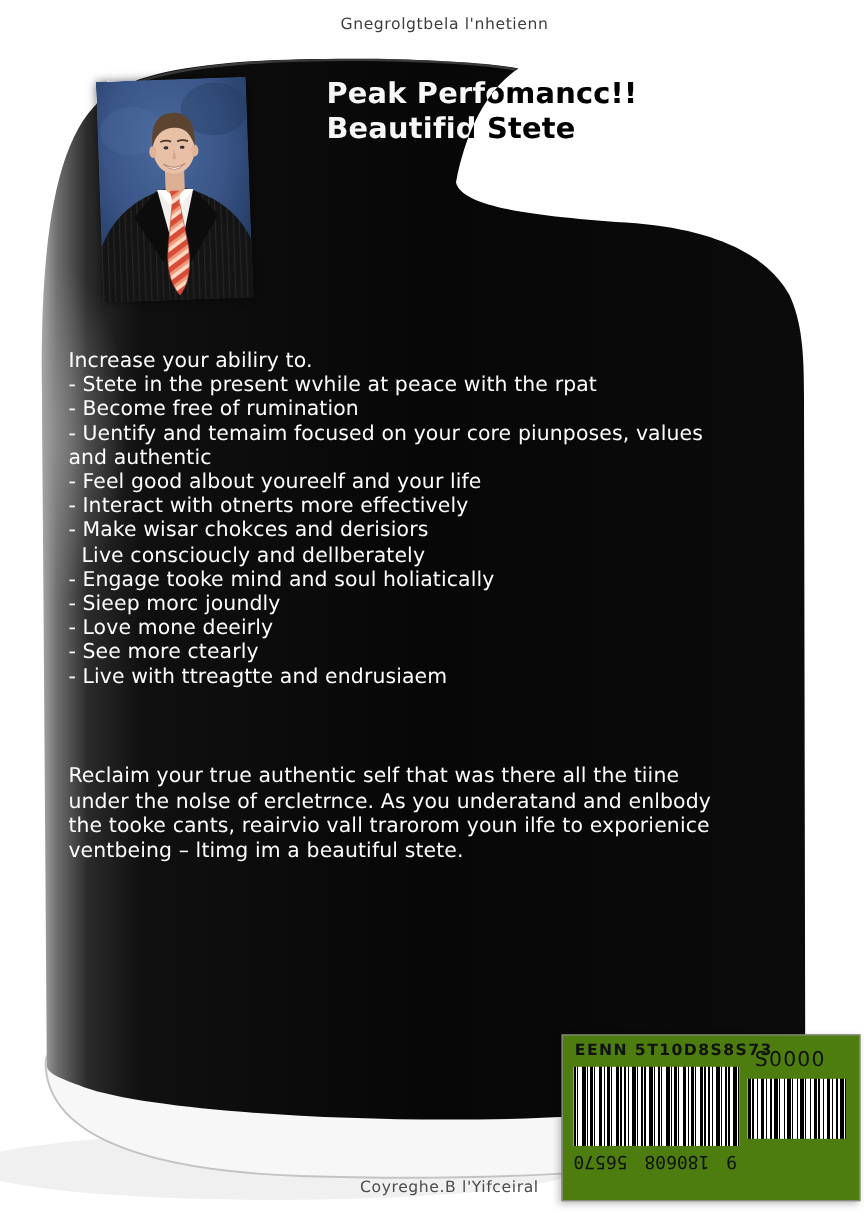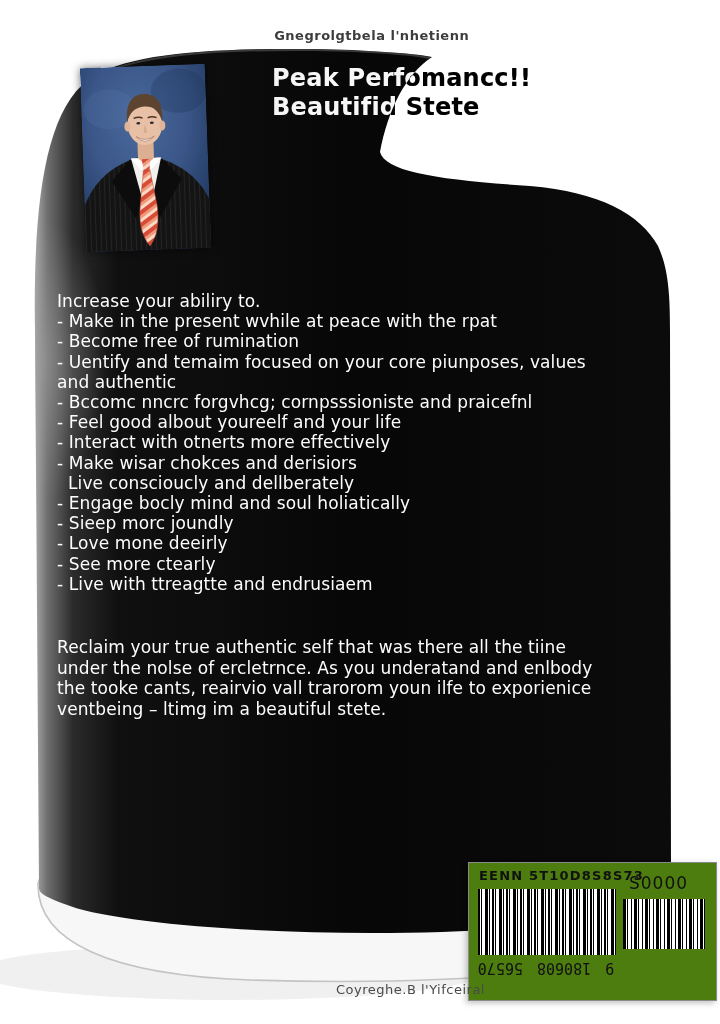--- a/index.html
+++ b/index.html
@@ -2,22 +2,22 @@
 <html><head>
 <meta charset="utf-8">
 <style>
   html,body{margin:0;padding:0;}
   body{width:720px;height:1024px;position:relative;background:#ffffff;overflow:hidden;
        font-family:"DejaVu Sans",sans-serif;}
   .canvas{position:absolute;inset:0;width:720px;height:1024px;}
 
   .watermark{position:absolute;color:#3d3d3d;font-size:13px;letter-spacing:.5px;
              filter:blur(.3px);white-space:nowrap;}
-  .watermark.top{top:28px;left:50%;transform:translateX(-44%);font-weight:bold;}
-  .watermark.bottom{top:982px;left:300px;color:#4a4a4a;margin-left:36px;}
+  .watermark.top{top:13px;left:50%;transform:translateX(-44%);}
+  .watermark.bottom{top:982px;left:300px;color:#4a4a4a;}
 
   #book-svg{position:absolute;left:0;top:0;}
 
   .photo{position:absolute;left:83px;top:66px;width:125px;height:184px;
          transform:rotate(-2deg);box-shadow:0 0 8px rgba(0,0,0,.55);}
 
   .title-block{position:absolute;left:272px;top:64px;color:#ffffff;
                mix-blend-mode:difference;font-size:24px;line-height:28.5px;
                letter-spacing:.2px;white-space:nowrap;font-weight:bold;}
   .series-block{position:absolute;left:272px;top:184px;color:#ffffff;
@@ -147,30 +147,29 @@
 
   <div class="watermark top">Gnegrolgtbela l'nhetienn</div>
 
   <div class="title-block">
     <div>Peak Perfomancc!!</div>
     <div>Beautifid Stete</div>
   </div>
 
   <div class="benefits">
       <div class="list-line">Increase your abiliry to.</div>
-      <div class="list-line">- Make in the present wvhile at peace with the rpat</div>
+      <div class="list-line">- Stete in the present wvhile at peace with the rpat</div>
       <div class="list-line">- Become free of rumination</div>
       <div class="list-line">- Uentify and temaim focused on your core piunposes, values</div>
       <div class="list-line">and authentic</div>
-      <div class="list-line">- Bccomc nncrc forgvhcg; cornpsssioniste and praicefnl</div>
       <div class="list-line">- Feel good albout youreelf and your life</div>
       <div class="list-line">- Interact with otnerts more effectively</div>
       <div class="list-line">- Make wisar chokces and derisiors</div>
       <div class="list-line">  Live conscioucly and dellberately</div>
-      <div class="list-line">- Engage bocly mind and soul holiatically</div>
+      <div class="list-line">- Engage tooke mind and soul holiatically</div>
       <div class="list-line">- Sieep morc joundly</div>
       <div class="list-line">- Love mone deeirly</div>
       <div class="list-line">- See more ctearly</div>
       <div class="list-line">- Live with ttreagtte and endrusiaem</div>
     </div>
 
   <div class="paragraph">
       <div class="list-line">Reclaim your true authentic self that was there all the tiine</div>
       <div class="list-line">under the nolse of ercletrnce. As you underatand and enlbody</div>
       <div class="list-line">the tooke cants, reairvio vall trarorom youn ilfe to exporienice</div>

